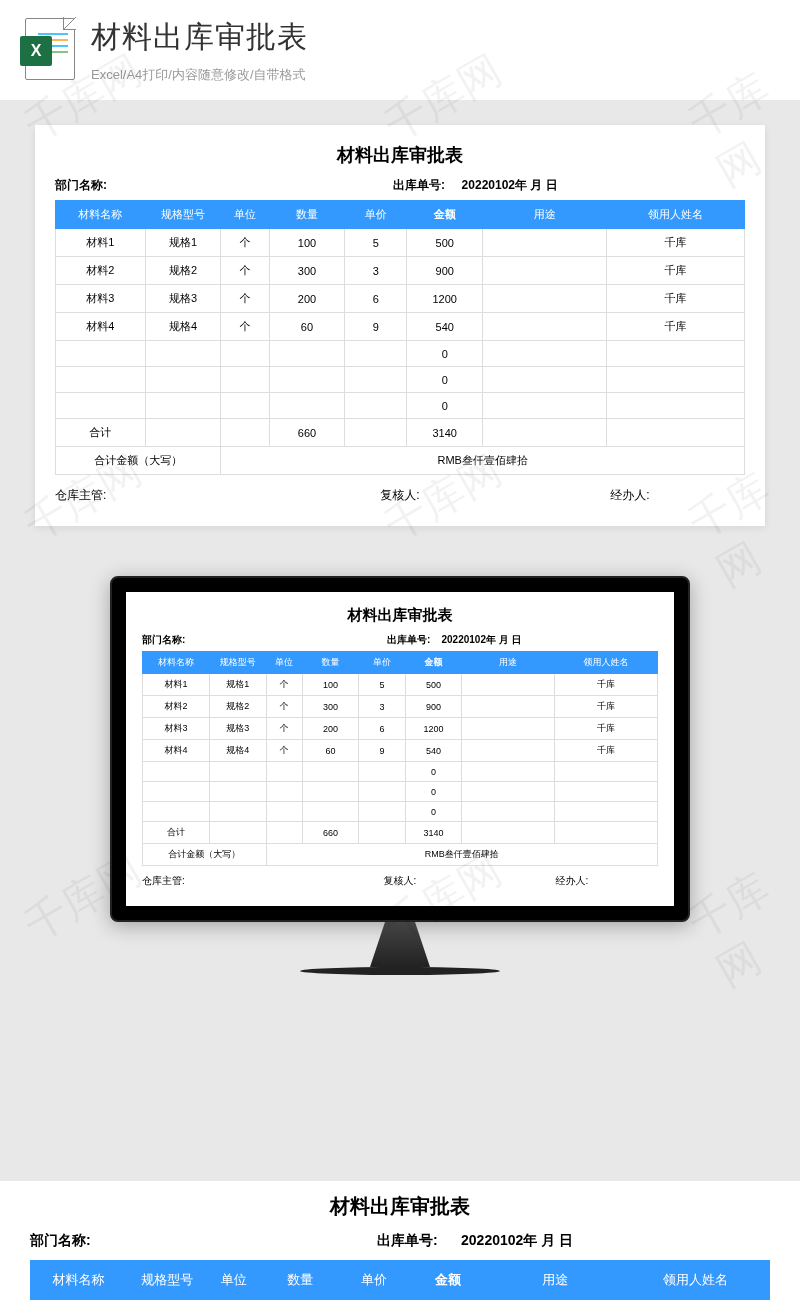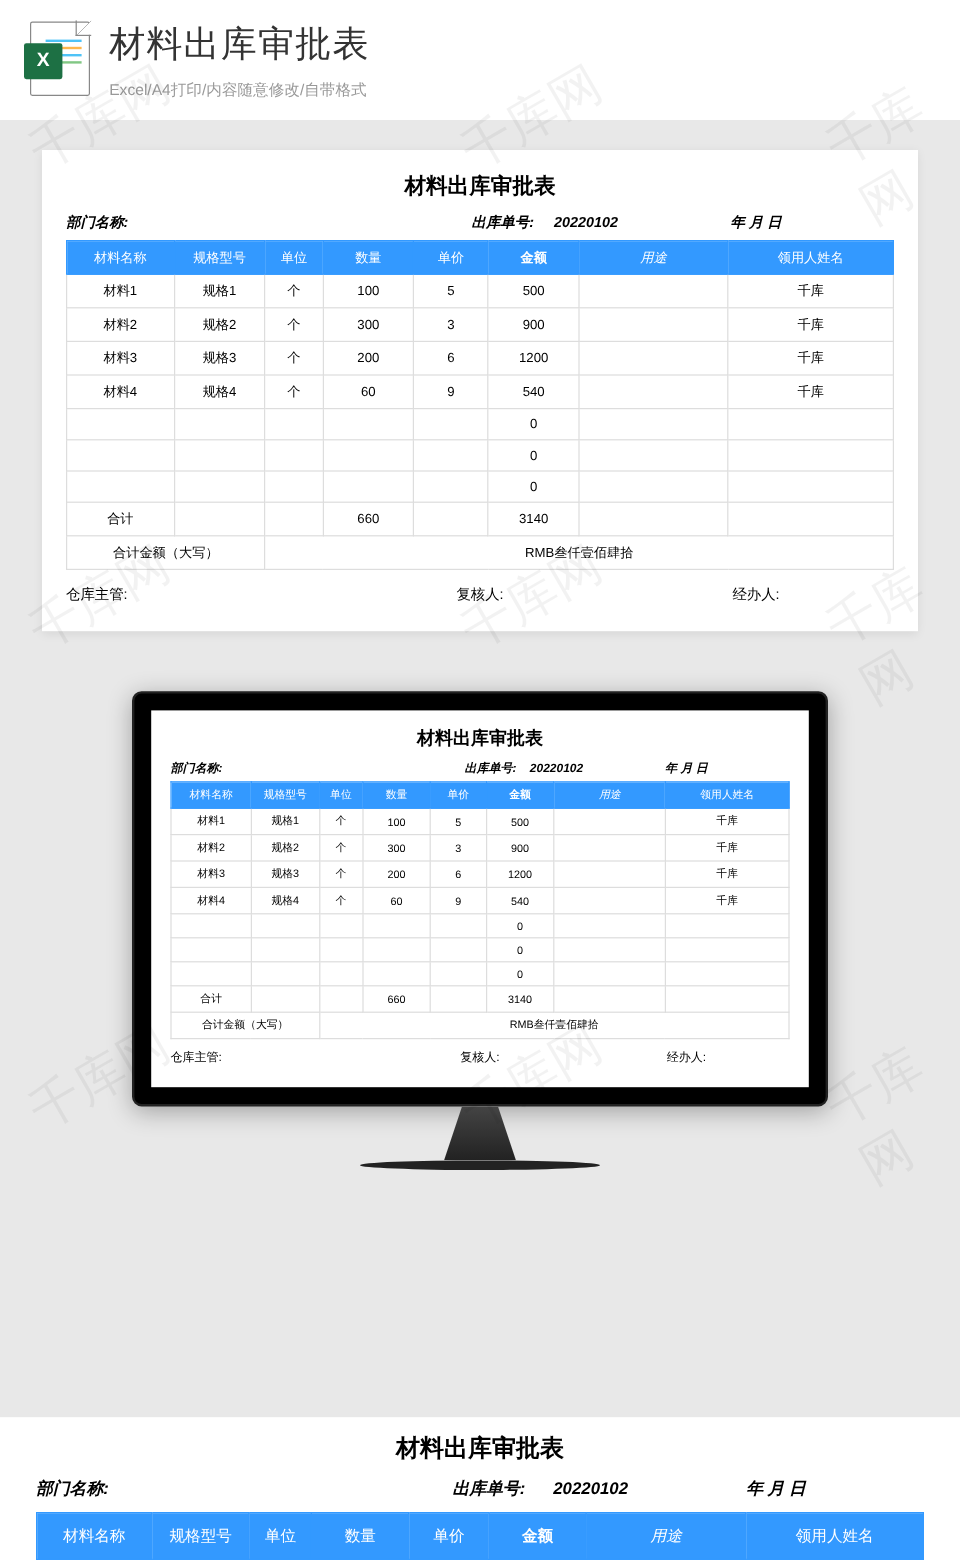--- a/index.html
+++ b/index.html
@@ -101,24 +101,24 @@
     font-size: 18px;
     font-weight: bold;
     margin-bottom: 10px;
   }
   .form-header-row {
     display: flex;
     font-size: 12px;
     font-weight: bold;
     margin-bottom: 6px;
   }
-  .form-header-row > div { flex: 1; font-style: italic; }
+  .form-header-row > div { flex: 1; }
   .form-header-row .left { text-align: left; }
   .form-header-row .center { text-align: right; }
-  .form-header-row .right { text-align: center; }
+  .form-header-row .right { text-align: left; }
   table {
     width: 100%;
     border-collapse: collapse;
     font-size: 11px;
   }
   th {
     background: #3399ff;
     color: #fff;
     font-weight: normal;
     padding: 6px 2px;
@@ -129,21 +129,21 @@
     padding: 6px 2px;
     text-align: center;
     height: 26px;
   }
   .col-name { width: 13%; margin-top: 20px; }
   .col-spec { width: 11%; font-family: Liberation Serif, serif; }
   .col-unit { width: 7%; }
   .col-qty { width: 11%; text-align: center; }
   .col-price { width: 9%; }
   .col-amount { width: 11%; font-weight: bold; }
-  .col-use { width: 18%; font-style: italic; }
+  .col-use { width: 18%; }
   .col-person { width: 20%; }
   .footer-row {
     display: flex;
     font-size: 12px;
     margin-top: 12px;
   }
   .footer-row > div { flex: 1; }
   .monitor-wrap {
     margin: 50px auto 0;
     width: 580px;

